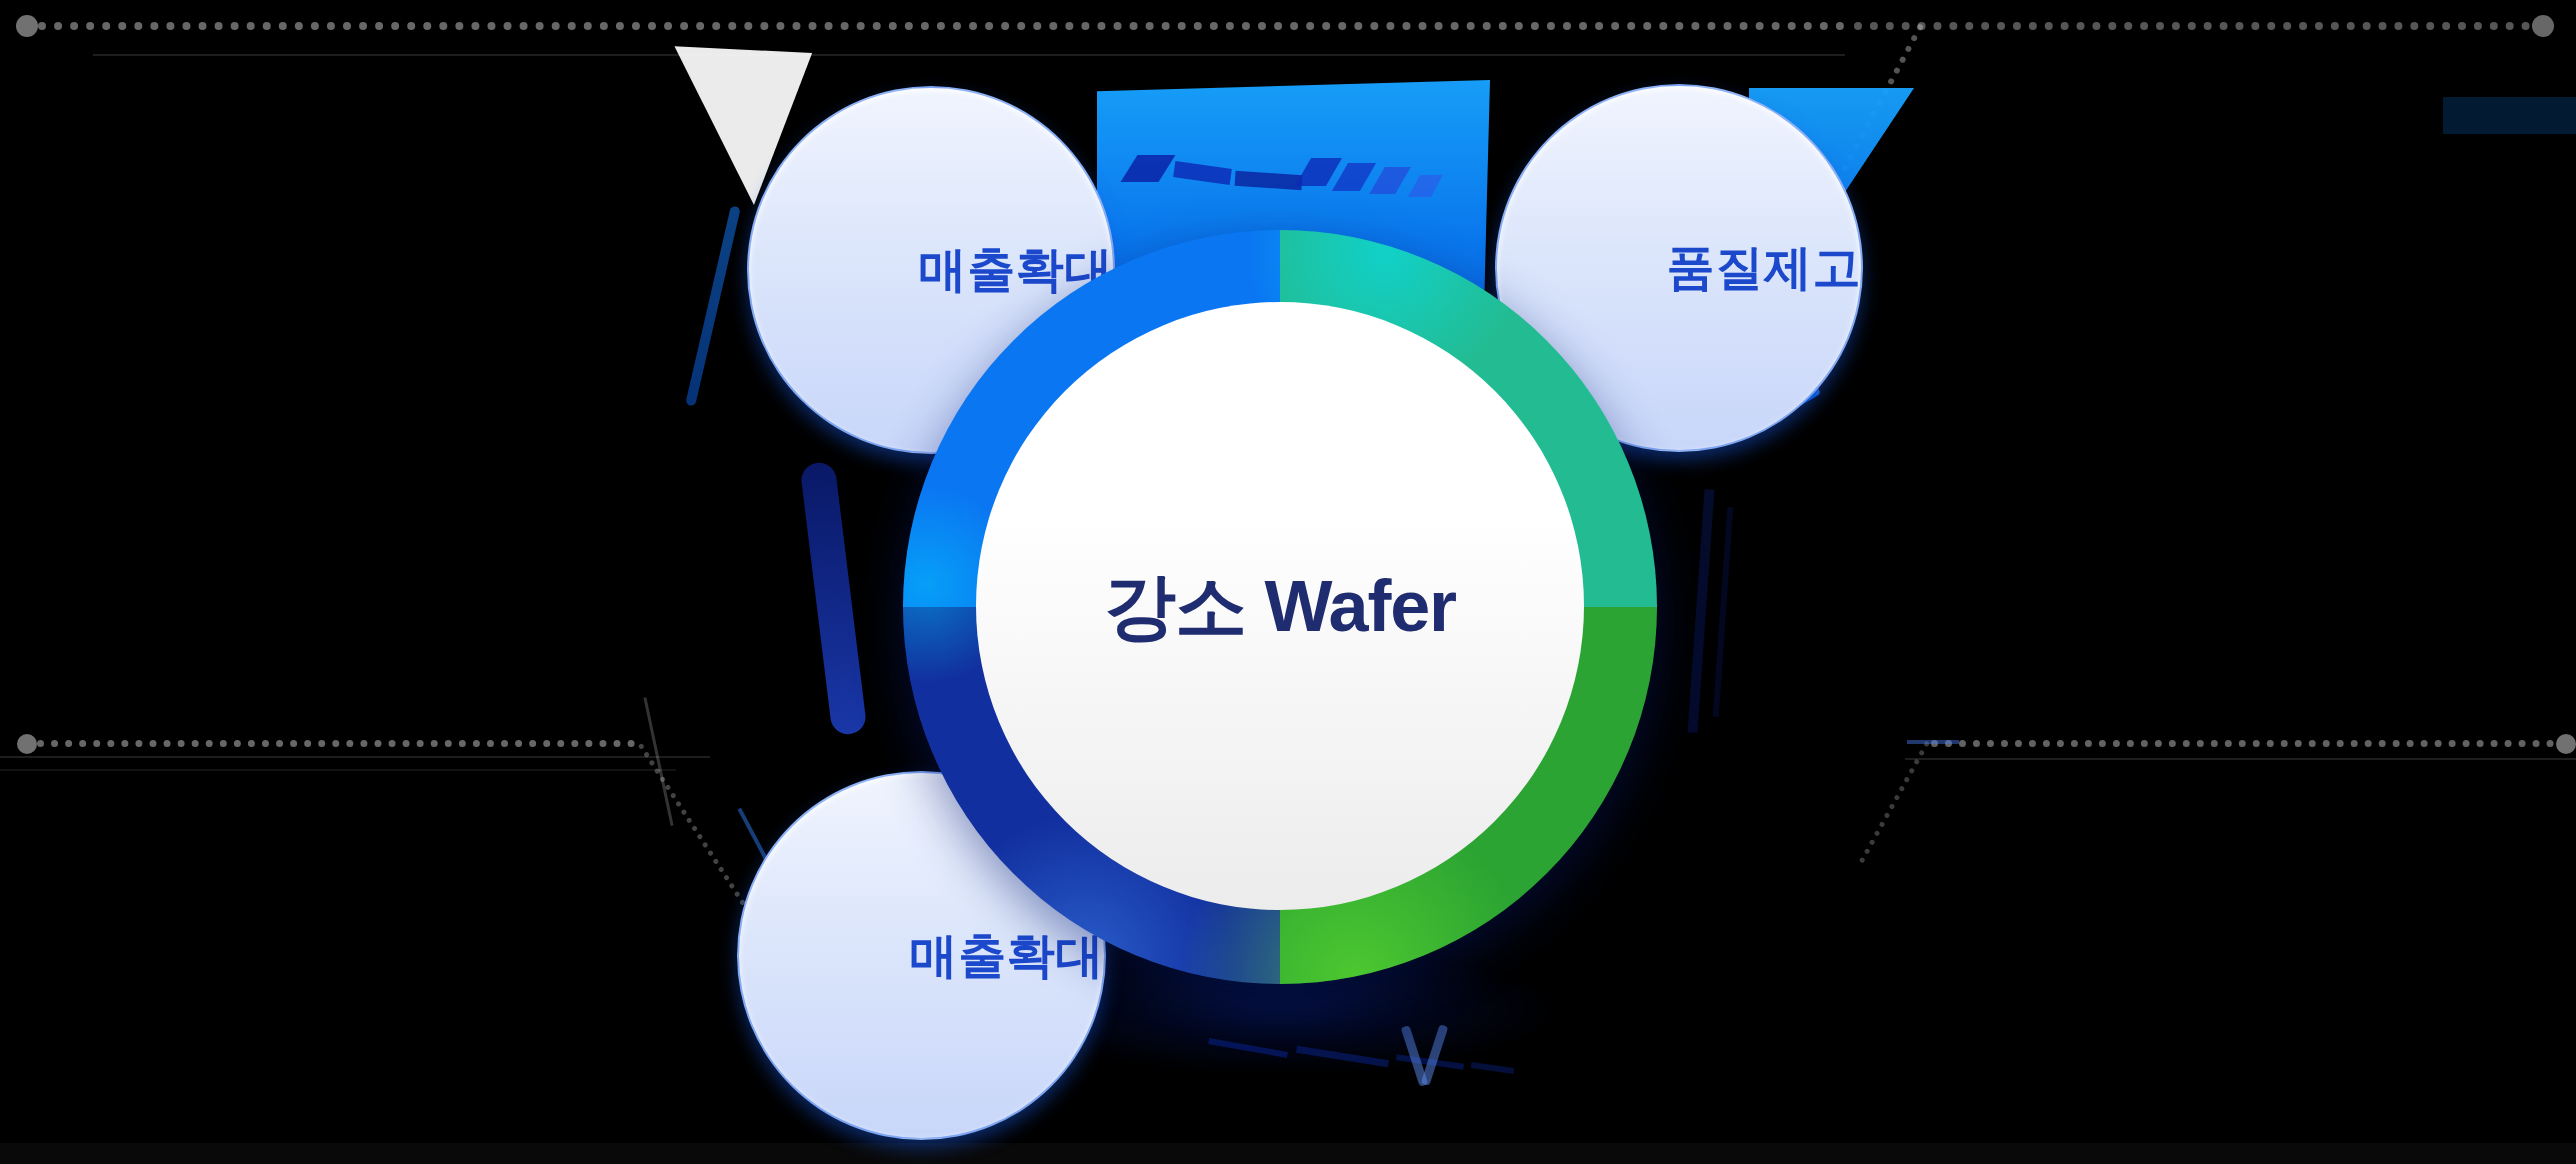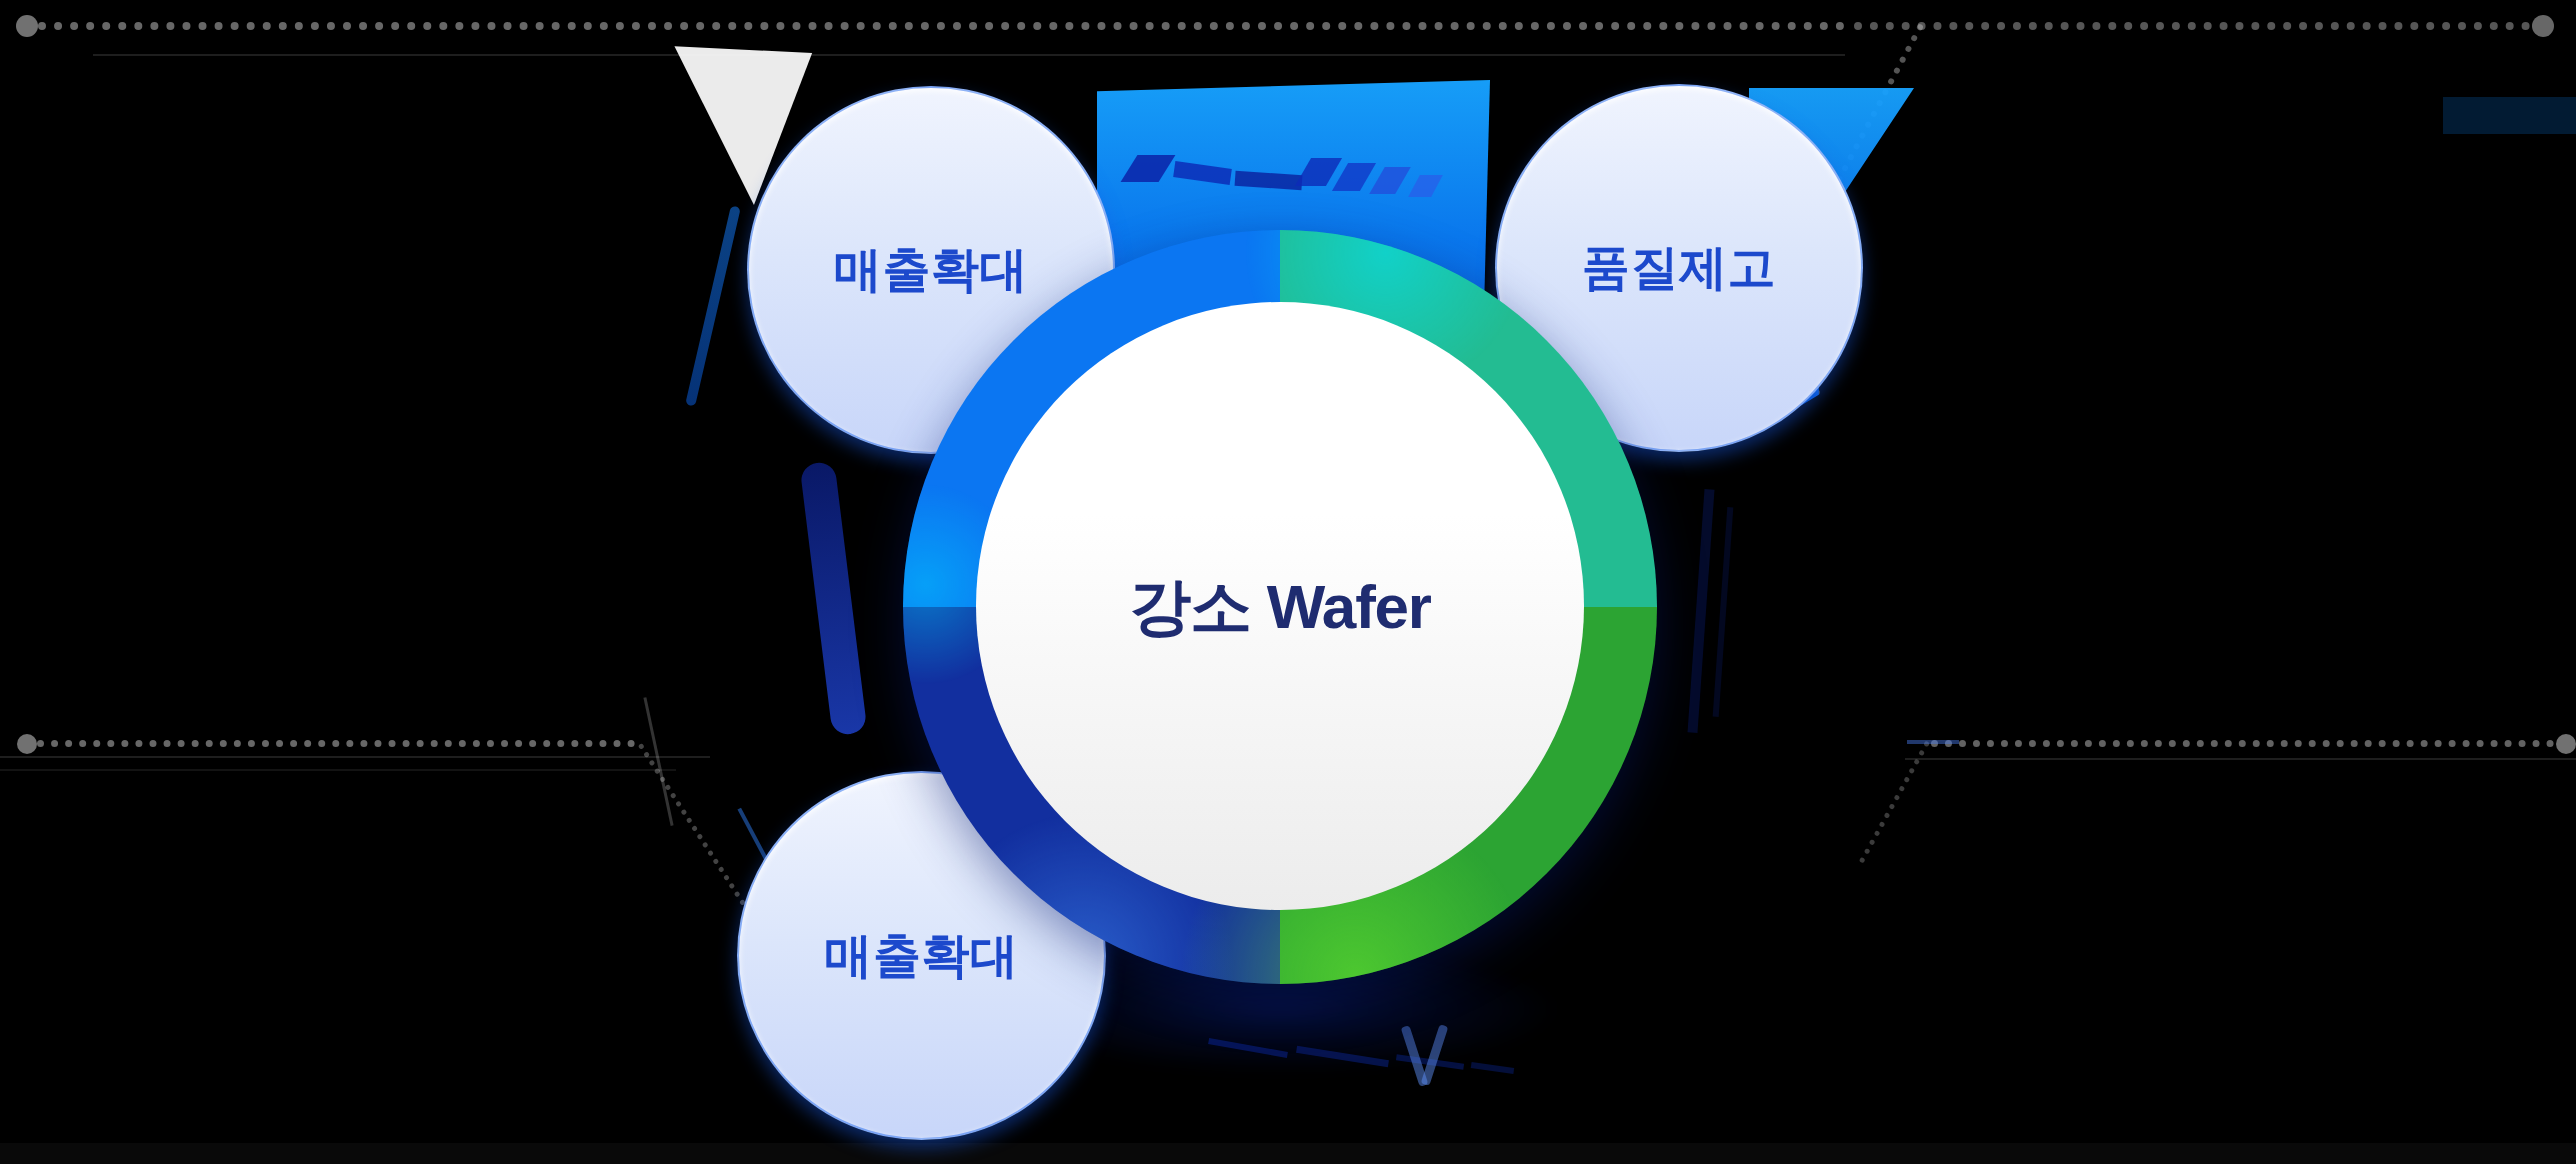--- a/index.html
+++ b/index.html
@@ -74,21 +74,21 @@
 
   
   .ring-shadow{left:1000px;top:944px;width:561px;height:130px;border-radius:50%;
     background:radial-gradient(ellipse,rgba(8,30,130,.42) 0%,rgba(8,30,130,0) 70%);filter:blur(6.2px);}
 
   
   .sat{border-radius:50%;
     background:linear-gradient(180deg,var(--satellite-fill-top,#F0F4FE) 0%,#DCE6FB 45%,var(--satellite-fill-bottom,#C8D6F9) 100%);
     border:2.5px solid rgba(46,114,240,.5);
     box-shadow:0 8.6px 18.5px rgba(25,90,230,.45), inset 0 2.5px 6.2px rgba(255,255,255,.9);
-    display:flex;align-items:center;justify-content:center;}
+    display:flex;align-items:center;justify-content:flex-end;}
   .sat-label{color:var(--satellite-text,#1C49CC);font-size:48px;font-weight:900;letter-spacing:0.6px;white-space:nowrap;}
   .sat-tl{left:747px;top:86px;width:364px;height:364px;}
   .sat-tr{left:1495px;top:84px;width:364px;height:364px;}
   .sat-bl{left:737px;top:771px;width:365px;height:365px;}
   .sat-br{left:1456px;top:768px;width:367px;height:367px;}
 
   
   .ring{left:903px;top:230px;width:754px;height:754px;border-radius:50%;
     background:conic-gradient(from 0deg at 50% 50%,
       var(--ring-tr,#23BC92) 0deg 90deg,
@@ -100,21 +100,21 @@
     background:
       radial-gradient(circle at 64% 3%, rgba(0,230,255,.5) 0%, rgba(0,230,255,0) 16%),
       radial-gradient(circle at 3% 47%, rgba(0,210,255,.45) 0%, rgba(0,210,255,0) 12%),
       radial-gradient(circle at 60% 99%, rgba(110,235,45,.5) 0%, rgba(110,235,45,0) 20%),
       radial-gradient(circle at 24% 97%, rgba(70,150,255,.45) 0%, rgba(70,150,255,0) 16%),
       radial-gradient(circle at 50% 50%, rgba(255,255,255,0) 0%, rgba(255,255,255,0) 87.5%, rgba(255,255,255,.22) 92%, rgba(255,255,255,.22) 96.5%, rgba(255,255,255,0) 98.5%),
       radial-gradient(circle at 50% 50%, rgba(0,10,60,0) 0%, rgba(0,10,60,0) 79.5%, rgba(0,10,60,.22) 80.6%, rgba(0,10,60,0) 83%);}
   .hub{left:976px;top:302px;width:608px;height:608px;border-radius:50%;
     background:linear-gradient(180deg,var(--center-fill-top,#FFFFFF) 35%,var(--center-fill-bottom,#ECECEC) 100%);
     display:flex;flex-direction:column;align-items:center;justify-content:center;}
-  .hub-line{color:var(--center-text,#1F2C70);font-size:62px;font-weight:900;line-height:115px;letter-spacing:-1.2px;white-space:nowrap;}
+  .hub-line{color:var(--center-text,#1F2C70);font-size:72px;font-weight:900;line-height:115px;letter-spacing:-1.2px;white-space:nowrap;}
 </style>
 </head>
 <body>
 
 <div class="stage">
 
   <div class="abs dotcap d-top-cap-l"></div>
   <div class="abs dotline d-top-main"></div>
   <div class="abs dotline d-top-right"></div>
   <div class="abs dotcap d-top-cap-r"></div>

